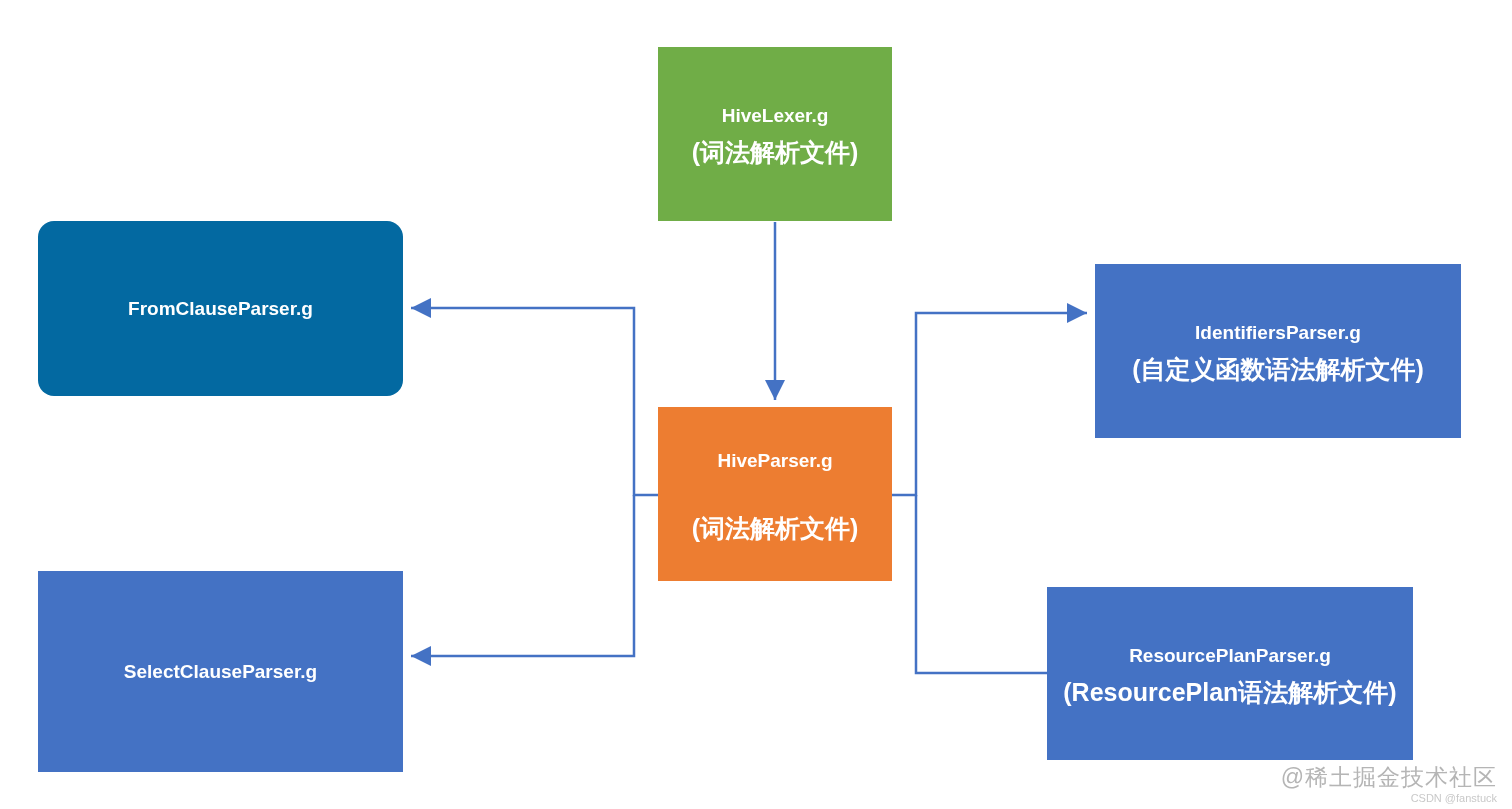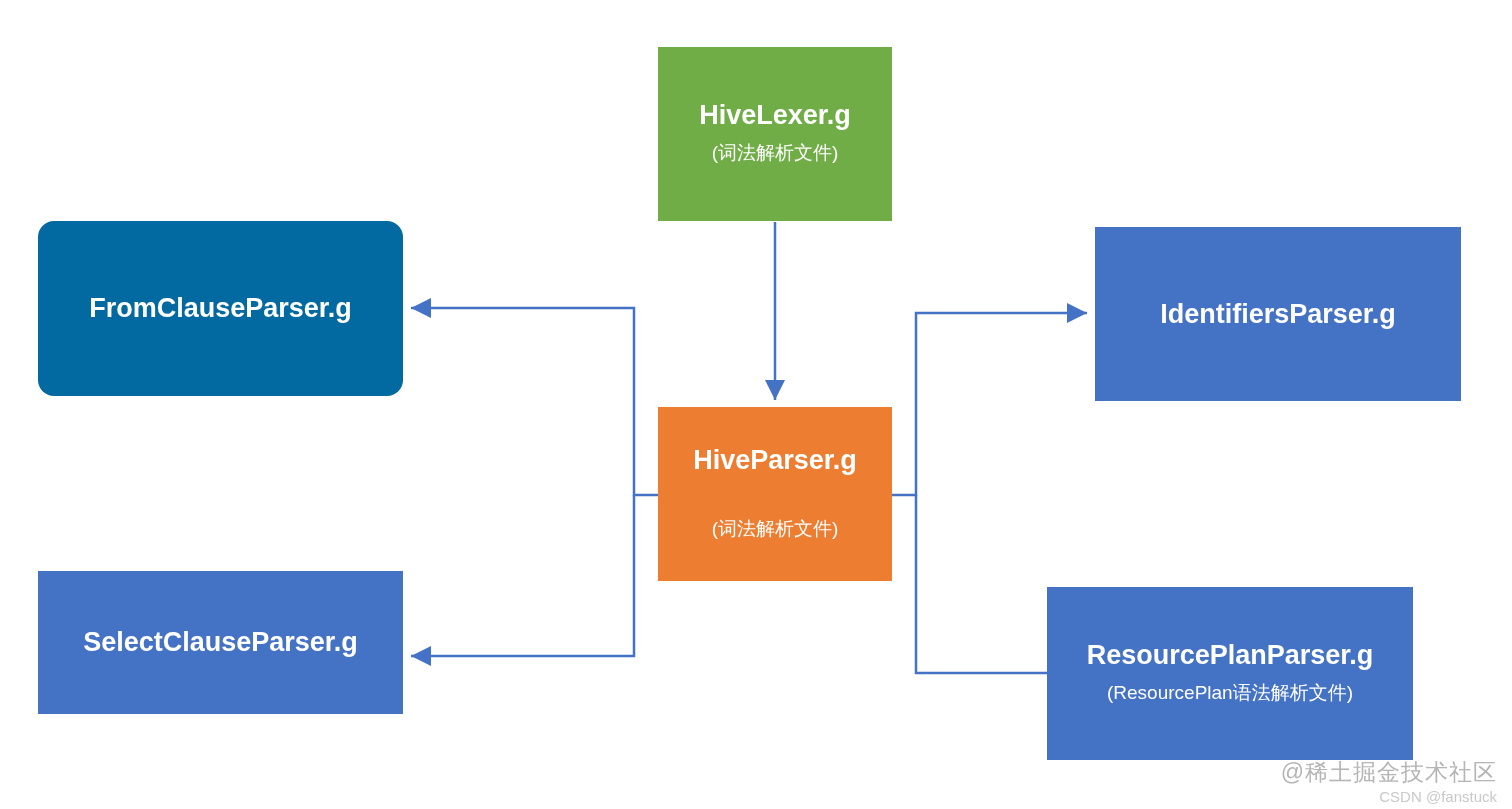--- a/index.html
+++ b/index.html
@@ -33,53 +33,53 @@
     position: absolute;
     display: flex;
     flex-direction: column;
     align-items: center;
     justify-content: center;
     color: #ffffff;
     text-align: center;
     box-sizing: border-box;
   }
   .node .title {
-    font-size: 27px;
+    font-size: 19px;
     font-weight: 600;
     line-height: 37px;
     white-space: nowrap;
   }
   .node .subtitle {
-    font-size: 19px;
-    font-weight: 400;
+    font-size: 25px;
+    font-weight: 700;
     line-height: 37px;
     white-space: nowrap;
   }
   
   .node-hivelexer    { left: 658px; top: 47px;  width: 234px; height: 174px; }
   .node-fromclause   { left: 38px;  top: 221px; width: 365px; height: 175px; }
   .node-identifiers  { left: 1095px;top: 227px; width: 366px; height: 174px; }
   .node-hiveparser   { left: 658px; top: 407px; width: 234px; height: 174px; }
-  .node-selectclause { left: 38px;  top: 571px; width: 365px; height: 143px; }
+  .node-selectclause { left: 38px;  top: 571px; width: 365px; height: 201px; }
   .node-resourceplan { left: 1047px;top: 587px; width: 366px; height: 173px; }
 
   .watermark {
     position: absolute;
     right: 15px;
     bottom: 4px;
     text-align: right;
     line-height: 1.15;
   }
   .watermark .wm-line1 {
     font-size: 23px;
     color: #b5b5b5;
     letter-spacing: 1px;
   }
   .watermark .wm-line2 {
-    font-size: 15px;
+    font-size: 11px;
     color: #c9c9c9;
     margin-top: 2px;
   }
 </style>
 </head>
 <body>
 
 <div class="canvas">
 
   <svg class="connector-layer" viewBox="0 0 1512 809" xmlns="http://www.w3.org/2000/svg">
@@ -102,22 +102,23 @@
 
   <div class="node node-hivelexer" style="background-color: rgb(112, 173, 71);">
     <div class="title">HiveLexer.g</div>
     <div class="subtitle">(词法解析文件)</div>
   </div>
 
   <div class="node node-fromclause" style="background-color: #0369a1; border-radius: 16px;">
     <div class="title">FromClauseParser.g</div>
   </div>
 
-  <div class="node node-identifiers" style="background-color: rgb(68, 114, 196);">
+  <div class="node node-identifiers" style="background-color: rgb(68, 114, 196); margin-top: 37px;">
     <div class="title">IdentifiersParser.g</div>
+    <div class="subtitle">(自定义函数语法解析文件)</div>
   </div>
 
   <div class="node node-hiveparser" style="background-color: rgb(237, 125, 49); gap: 31px;">
     <div class="title">HiveParser.g</div>
     <div class="subtitle">(词法解析文件)</div>
   </div>
 
   <div class="node node-selectclause" style="background-color: rgb(68, 114, 196);">
     <div class="title">SelectClauseParser.g</div>
   </div>

